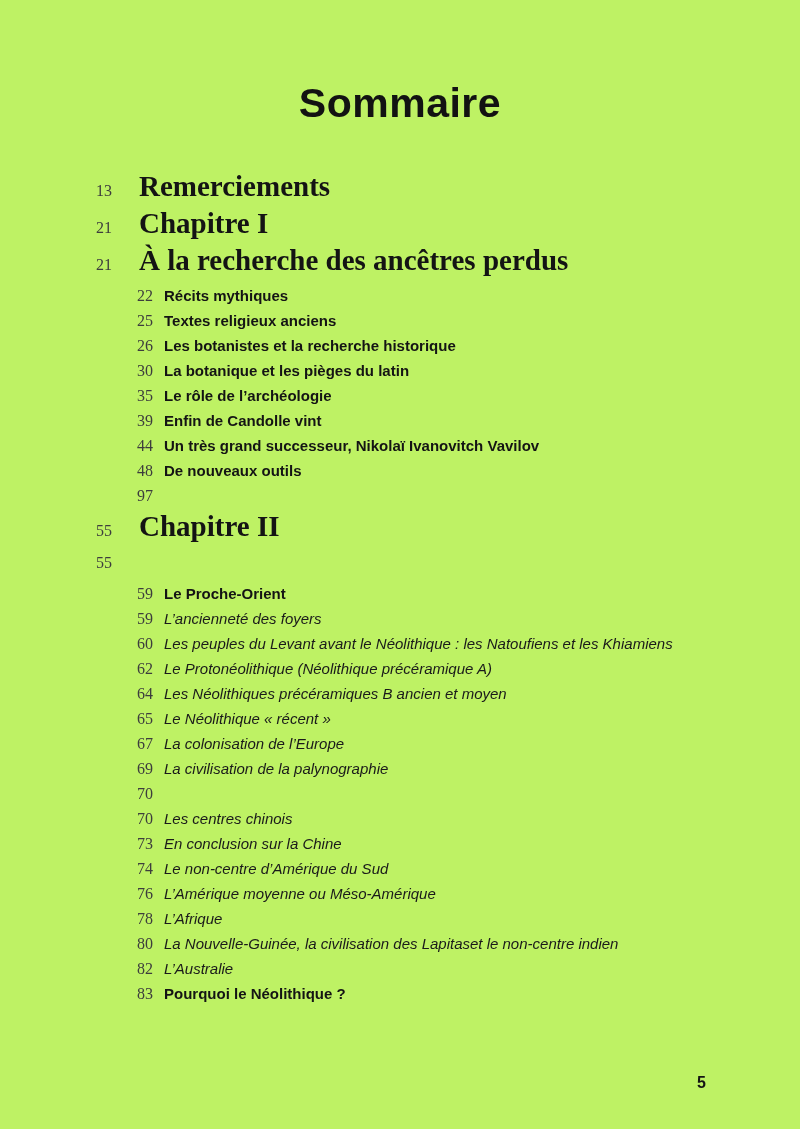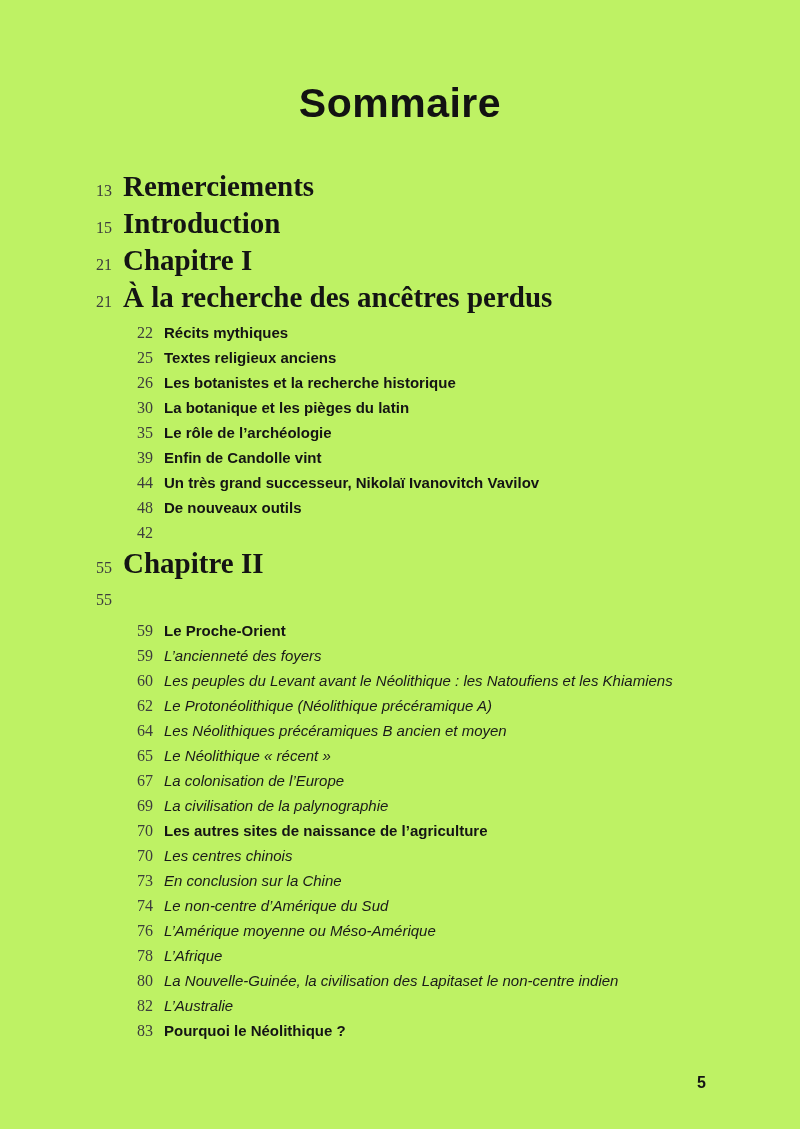--- a/index.html
+++ b/index.html
@@ -46,20 +46,21 @@
     font-size: 16px;
     color: #3d3d3d;
   }
   .toc-row .label {
     margin-left: 11px;
     padding-right: 60px;
   }
   .toc-row.chapter {
     line-height: 28px;
     margin: 4px 12px 4px 0;
+    gap: 16px;
   }
   .toc-row.chapter .label {
     font-family: "Liberation Serif", serif;
     font-weight: bold;
     font-size: 29px;
     color: #141414;
   }
   .toc-row.section .label,
   .toc-row.subsection .label {
     font-family: "Liberation Sans", sans-serif;
@@ -89,24 +90,20 @@
 
 <div class="page">
   <div class="title">Sommaire</div>
 
   <div class="toc">
       <div class="toc-row chapter">
         <span class="num">13</span>
         <span class="label">Remerciements</span>
       </div>
       <div class="toc-row chapter">
-        <span class="num">15</span>
-        <span class="label">Introduction</span>
-      </div>
-      <div class="toc-row chapter">
         <span class="num">21</span>
         <span class="label">Chapitre I</span>
       </div>
       <div class="toc-row chapter">
         <span class="num">21</span>
         <span class="label">À la recherche des ancêtres perdus</span>
       </div>
       <div class="toc-row section">
         <span class="num">22</span>
         <span class="label">Récits mythiques</span>
@@ -133,21 +130,21 @@
       </div>
       <div class="toc-row section">
         <span class="num">44</span>
         <span class="label">Un très grand successeur, Nikolaï Ivanovitch Vavilov</span>
       </div>
       <div class="toc-row section">
         <span class="num">48</span>
         <span class="label">De nouveaux outils</span>
       </div>
       <div class="toc-row section">
-        <span class="num">42</span>
+        <span class="num">97</span>
       </div>
       <div class="toc-row chapter">
         <span class="num">55</span>
         <span class="label">Chapitre II</span>
       </div>
       <div class="toc-row chapter">
         <span class="num">55</span>
       </div>
       <div class="toc-row section">
         <span class="num">59</span>
@@ -176,21 +173,20 @@
       <div class="toc-row subsection">
         <span class="num">67</span>
         <span class="label">La colonisation de l’Europe</span>
       </div>
       <div class="toc-row subsection">
         <span class="num">69</span>
         <span class="label">La civilisation de la palynographie</span>
       </div>
       <div class="toc-row section">
         <span class="num">70</span>
-        <span class="label">Les autres sites de naissance de l’agriculture</span>
       </div>
       <div class="toc-row subsection">
         <span class="num">70</span>
         <span class="label">Les centres chinois</span>
       </div>
       <div class="toc-row subsection">
         <span class="num">73</span>
         <span class="label">En conclusion sur la Chine</span>
       </div>
       <div class="toc-row subsection">

